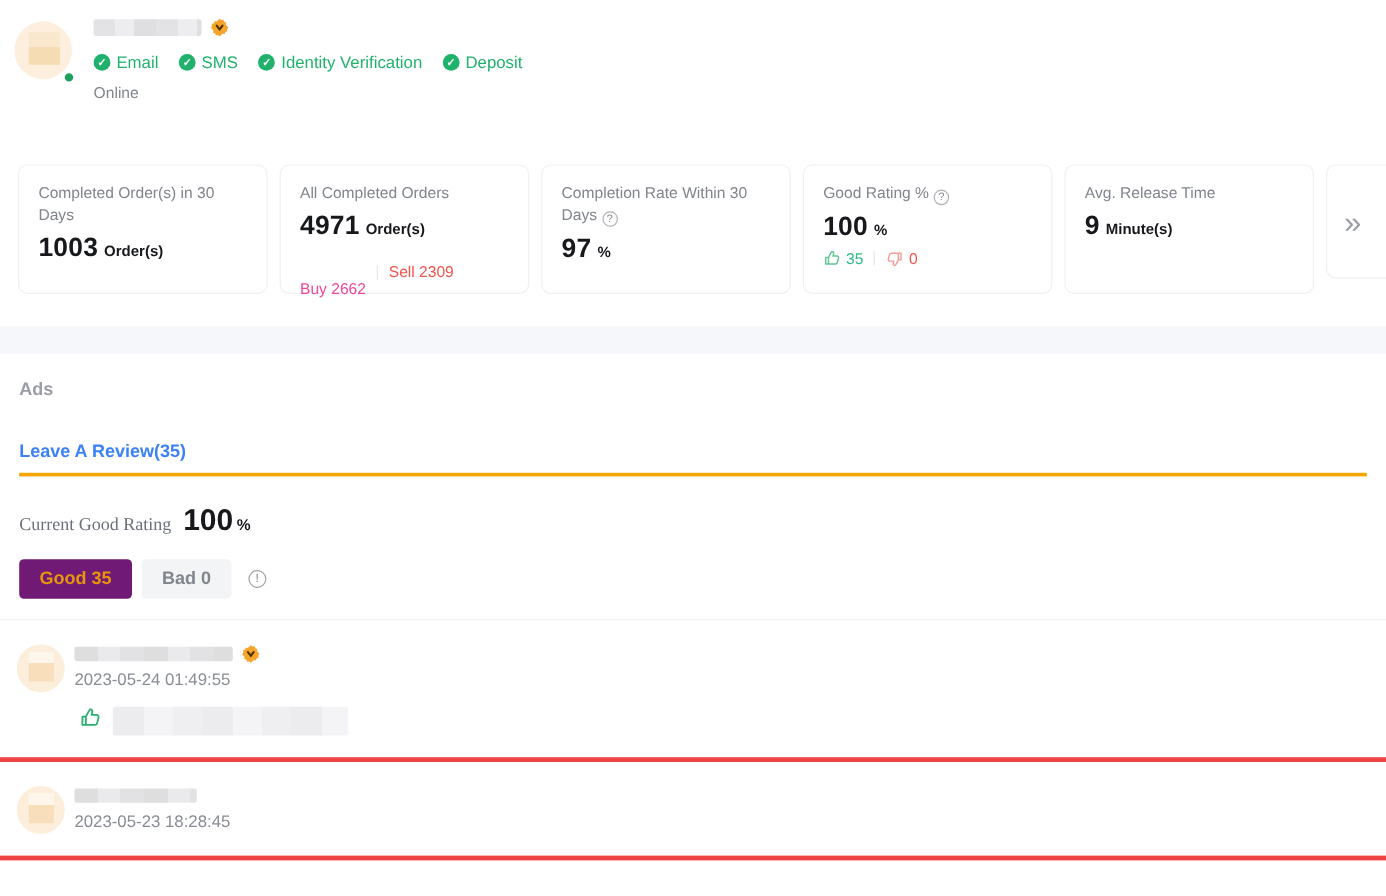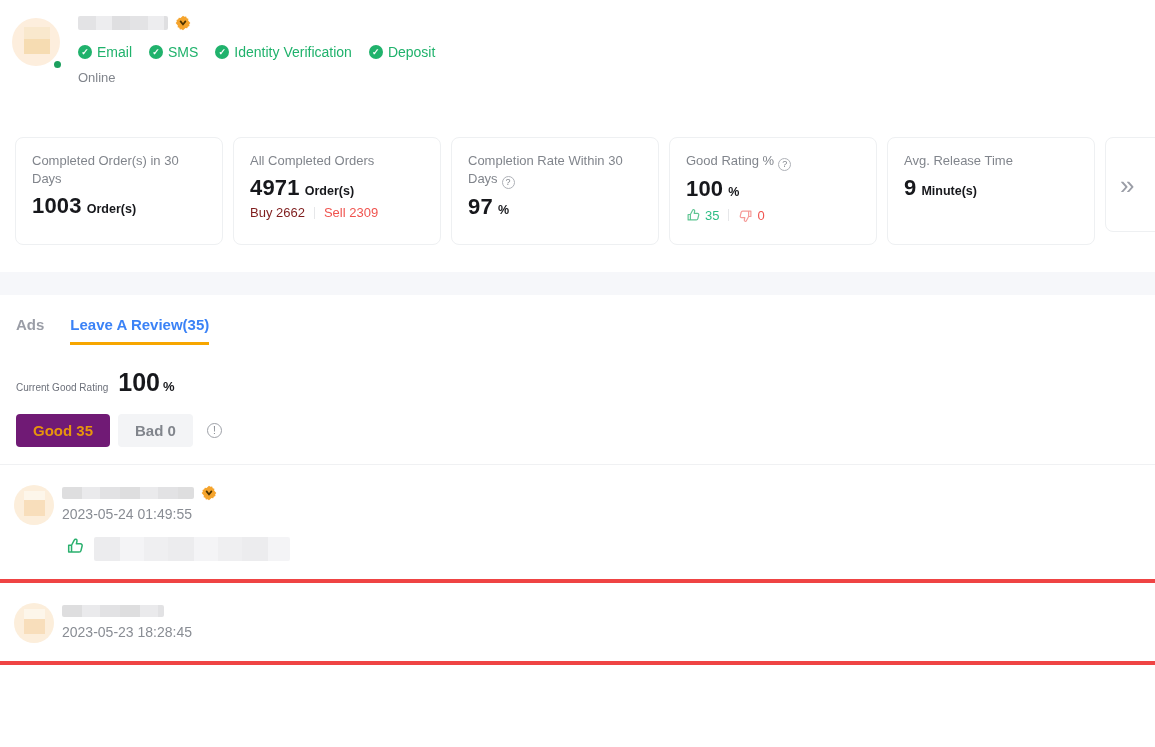--- a/index.html
+++ b/index.html
@@ -27,44 +27,44 @@
 
   
   .stats-row { display: flex; gap: 10px; padding-left: 15px; margin-top: 52px; width: 1400px; }
   .stat-card { width: 208px; flex: 0 0 208px; height: 108px; border: 1px solid #eef0f2; border-radius: 8px;
     padding: 14px 16px; background: #fff; }
   .stat-label { font-size: 13px; color: #81858c; line-height: 1.4; }
   .stat-value-row { margin-top: 5px; display: flex; align-items: baseline; gap: 5px; }
   .stat-value { font-size: 22px; font-weight: bold; letter-spacing: .2px; }
   .stat-unit { font-size: 12.5px; font-weight: bold; }
   .buysell-row { margin-top: 4px; font-size: 13px; display: flex; align-items: center; }
-  .buy-txt { color: #7f1d1d; }
+  .buy-txt { color: #ec4899; margin-top: 28px; }
   .sell-txt { color: #f0544f; }
   .vdiv { width: 1px; height: 12px; background: #e6e7e9; margin: 0 9px; }
   .help-icon { display: inline-flex; width: 13px; height: 13px; border: 1px solid #aeb1b7; border-radius: 50%;
     color: #81858c; font-size: 9px; align-items: center; justify-content: center; margin-left: 4px;
     vertical-align: -2px; flex: 0 0 13px; }
   .thumbs-row { margin-top: 6px; display: flex; align-items: center; font-size: 13px; }
   .thumbs-row .cnt-up { color: #2dbd85; margin-left: 4px; }
   .thumbs-row .cnt-down { color: #f0544f; margin-left: 4px; }
   .thumb-svg { width: 15px; height: 15px; }
   .more-card { flex: 0 0 160px; height: 95px; border: 1px solid #eef0f2; border-radius: 8px;
     display: flex; align-items: center; padding-left: 14px; cursor: pointer; }
   .more-glyph { font-size: 26px; color: #9a9da6; line-height: 1; letter-spacing: -2px; }
 
   
   .band { height: 23px; background: #f6f7fa; margin-top: 27px; }
-  .tabs { display: flex; gap: 26px; padding: 0 16px; margin-top: 21px; }
+  .tabs { display: flex; gap: 26px; padding: 0 16px; margin-top: 21px; flex-direction: column; }
   .tab { font-size: 15px; padding-bottom: 9px; cursor: pointer; }
   .tab.inactive { color: #9a9da6; font-weight: bold; }
   .tab.active { color: #3b82f6; font-weight: bold; border-bottom: 3px solid #f7a600; }
 
   
   .rating-line { display: flex; align-items: baseline; gap: 10px; padding: 0 16px; margin-top: 23px; }
-  .rating-label { font-size: 10px; color: #6c707a; }
+  .rating-label { font-size: 15px; color: #6c707a; font-family: Liberation Serif, serif; }
   .rating-value { font-size: 25px; font-weight: bold; }
   .rating-unit { font-size: 13px; font-weight: bold; margin-left: -7px; }
   .filter-row { display: flex; align-items: center; gap: 8px; padding: 0 16px; margin-top: 17px; }
   .pill { border: none; border-radius: 4px; font-size: 15px; font-weight: bold; padding: 8px 17px;
     cursor: pointer; font-family: inherit; }
   .pill-good { background: #701a75; color: #e8950c; }
   .pill-bad { background: #f3f4f6; color: #81858c; }
   .info-icon { display: inline-flex; width: 15px; height: 15px; border: 1px solid #9ea1a8; border-radius: 50%;
     color: #81858c; font-size: 10px; align-items: center; justify-content: center; margin-left: 6px; cursor: pointer; }
 

